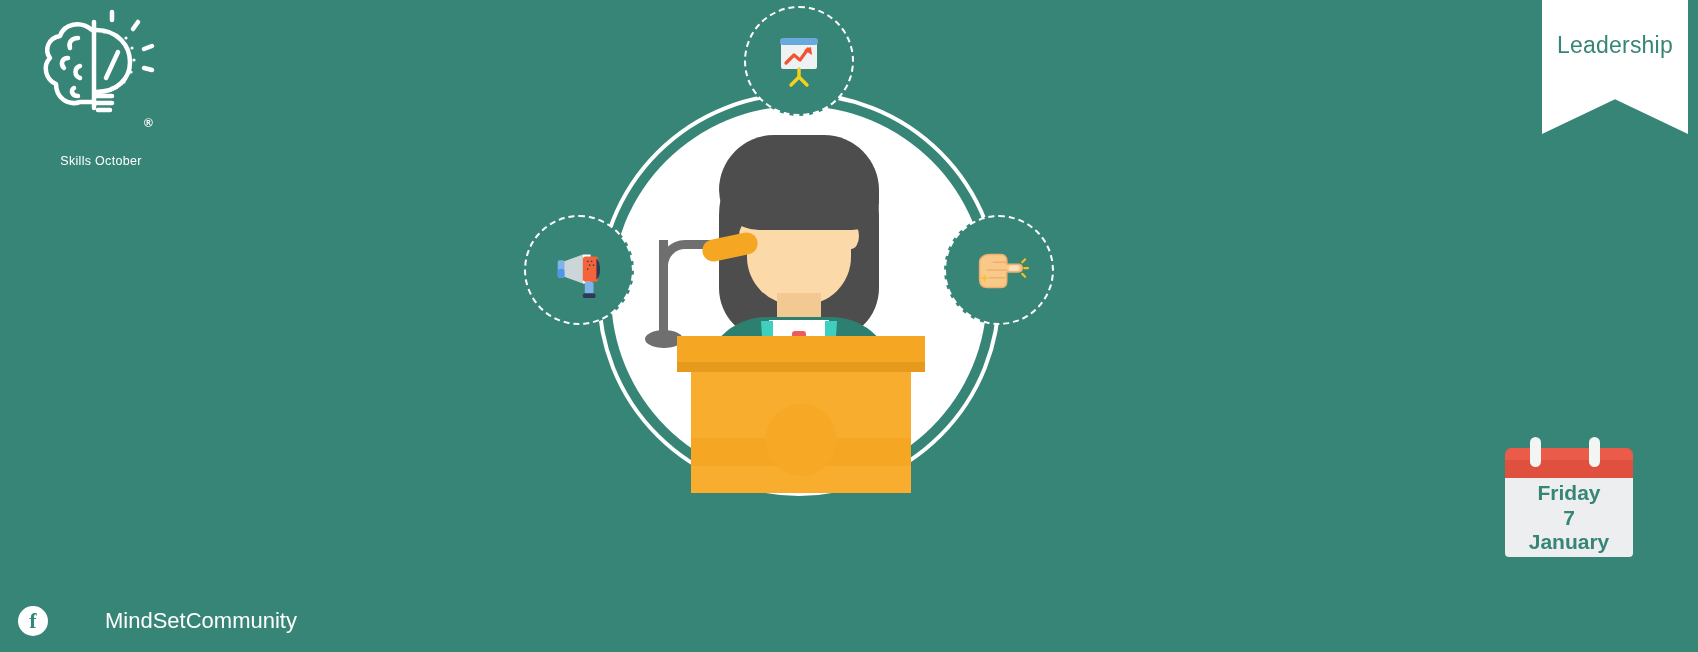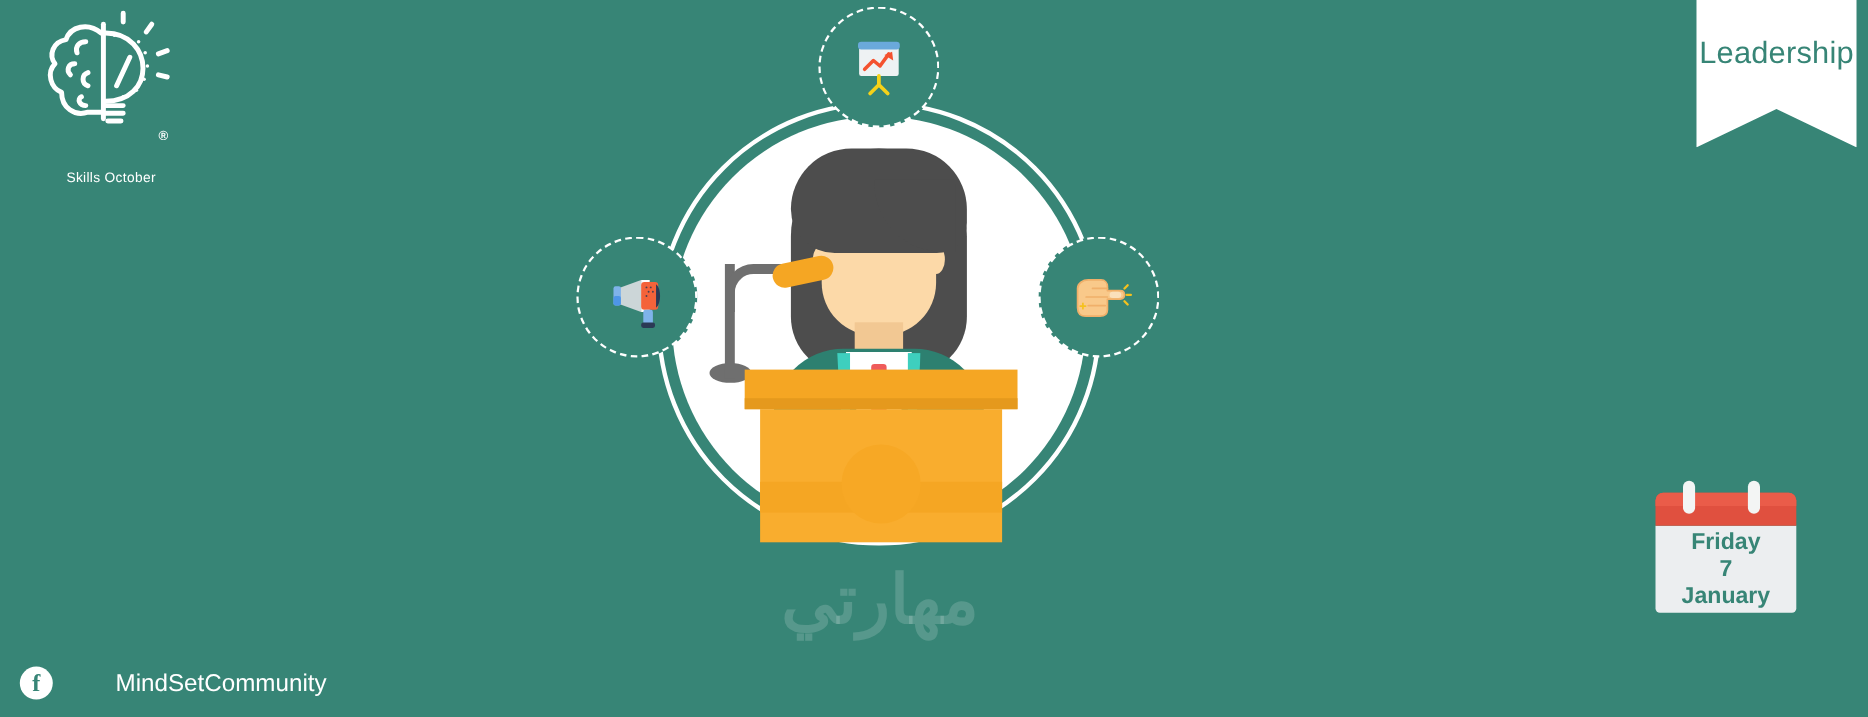--- a/index.html
+++ b/index.html
@@ -37,21 +37,21 @@
   
   #ribbon {
     position:absolute; right:10px; top:0;
     width:146px; height:134px;
     background:#ffffff;
     clip-path:polygon(0 0, 100% 0, 100% 100%, 50% 74%, 0 100%);
   }
   #ribbon-label {
     position:absolute; left:0; top:32px; width:146px;
     text-align:center;
-    color:#378576; font-size:28px; letter-spacing:0.2px;
+    color:#378576; font-size:23px; letter-spacing:0.2px;
   }
 
   
   #calendar { position:absolute; left:1505px; top:437px; width:104px; height:120px; }
   #cal-ring-l, #cal-ring-r {
     position:absolute; top:0; width:11px; height:30px;
     background:#f3f5f4; border-radius:6px; z-index:3;
   }
   #cal-ring-l { left:25px; }
   #cal-ring-r { left:84px; }
@@ -353,21 +353,20 @@
           <g stroke="#f5c11d" stroke-width="1.6" stroke-linecap="round">
             <path d="M17 38 L17 43"></path>
               <path d="M14.5 40.5 L19.5 40.5"></path>
           </g>
         </svg>
       </div>
     </div>
   </div>
 
   <div id="title-wrap">
-    <div id="watermark">مهارتي</div>
   </div>
 
   <div id="fb">
     <div id="fb-icon">f</div>
     <div id="fb-handle">MindSetCommunity</div>
   </div>
 
 </div>
 
 </body></html>

